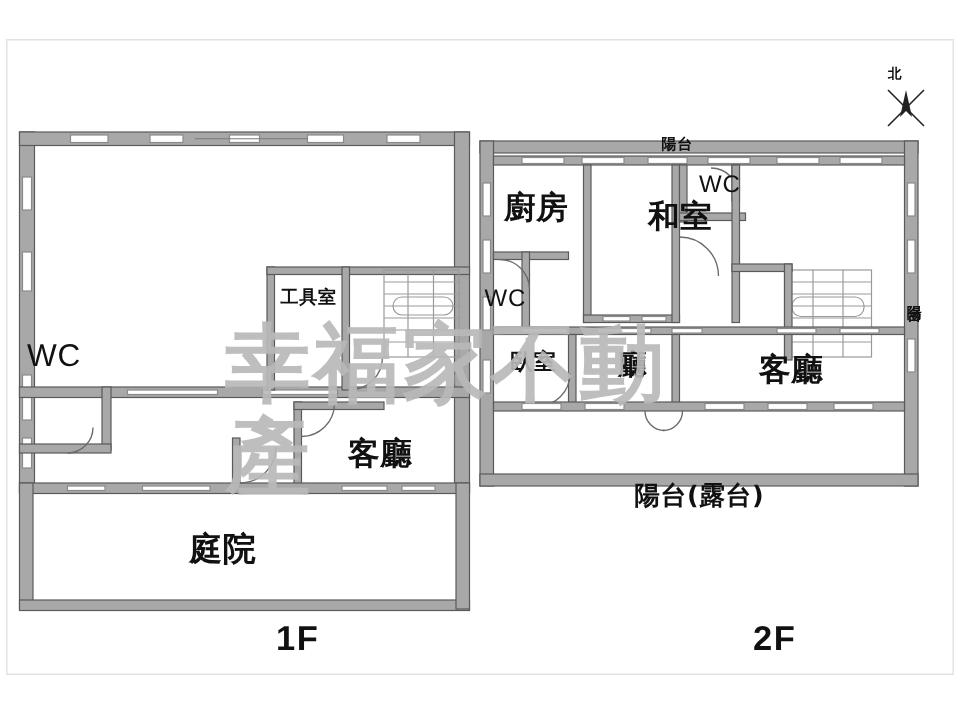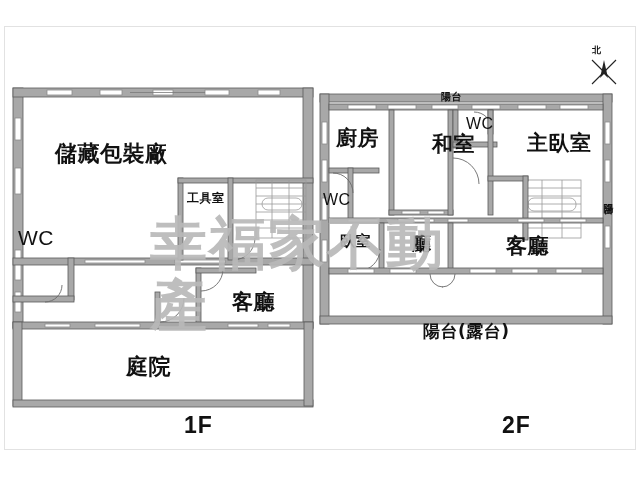--- a/index.html
+++ b/index.html
@@ -241,39 +241,37 @@
 
     <g transform="translate(604,72)">
       <line x1="-12" y1="12" x2="12" y2="-12" stroke="#222" stroke-width="1.1"></line>
       <line x1="-12" y1="-12" x2="12" y2="12" stroke="#222" stroke-width="1.1"></line>
       <polygon points="0,-12 -4,6 0,2 4,6" fill="#222"></polygon>
     </g>
   </svg>
 
   <div class="lbl lbl-cjk" style="left:592px; top:46px; font-size:9px;">北</div>
 
-  <div class="lbl lbl-cjk" style="left:55px; top:143px; font-size:22px;">儲藏包裝廠</div>
 
   <div class="lbl lbl-cjk" style="left:187px; top:192px; font-size:12px;">工具室</div>
 
   <div class="lbl lbl-lat" style="left:18px; top:227px; font-size:21px;">WC</div>
 
   <div class="lbl lbl-cjk" style="left:232px; top:292px; font-size:21px;">客廳</div>
 
   <div class="lbl lbl-cjk" style="left:126px; top:356px; font-size:22px;">庭院</div>
 
   <div class="lbl lbl-cjk" style="left:441px; top:92px; font-size:10px;">陽台</div>
 
   <div class="lbl lbl-cjk" style="left:336px; top:128px; font-size:21px;">廚房</div>
 
   <div class="lbl lbl-cjk" style="left:404px; top:134px; font-size:21px;margin-left:28px;">和室</div>
 
   <div class="lbl lbl-lat" style="left:466px; top:116px; font-size:16px;">WC</div>
 
-  <div class="lbl lbl-cjk" style="left:527px; top:133px; font-size:21px;">主臥室</div>
 
   <div class="lbl lbl-lat" style="left:323px; top:192px; font-size:16px;">WC</div>
 
   <div class="lbl lbl-cjk" style="left:340px; top:234px; font-size:15px;">臥室</div>
 
   <div class="lbl lbl-cjk" style="left:412px; top:234px; font-size:19px;">廳</div>
 
   <div class="lbl lbl-cjk" style="left:506px; top:236px; font-size:21px;">客廳</div>
 
   <div class="lbl lbl-cjk" style="left:423px; top:300px; font-size:17px;margin-top:23px;">陽台(露台)</div>

